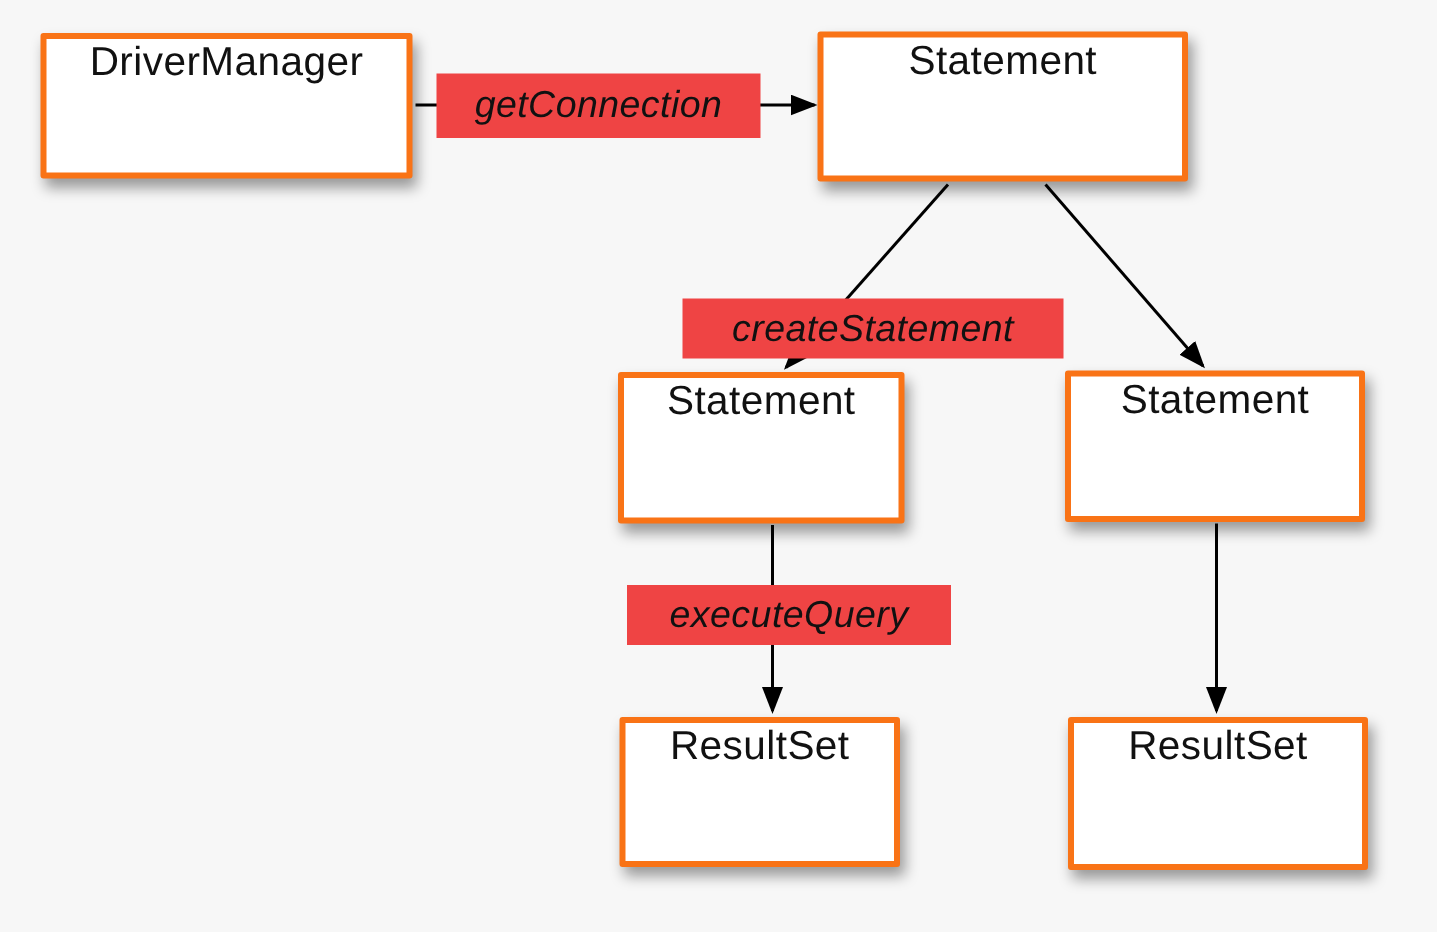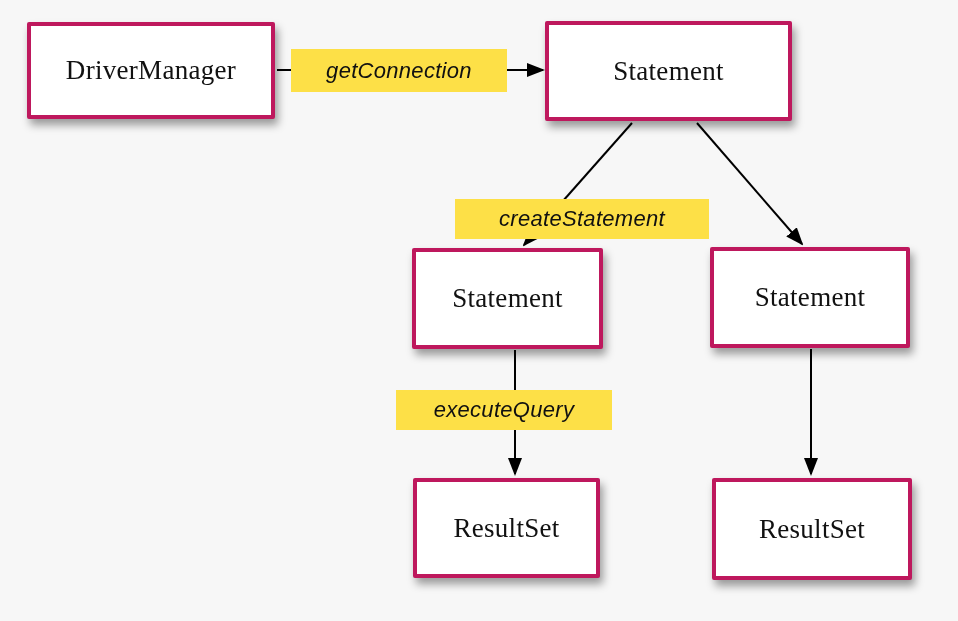--- a/index.html
+++ b/index.html
@@ -18,55 +18,53 @@
   .edges-layer {
     position: absolute;
     left: 0;
     top: 0;
     z-index: 1;
   }
   .node {
     position: absolute;
     box-sizing: border-box;
     background: #ffffff;
-    border: 4px solid #be185d;
+    border: 4px solid #f97316;
     border-radius: 2px;
     box-shadow: 3px 6px 9px rgba(0, 0, 0, 0.38);
     display: flex;
-    align-items: center;
     justify-content: center;
     color: #111111;
     font-size: 27px;
     letter-spacing: 0.3px;
     z-index: 3;
-    font-family: Liberation Serif, serif;
   }
   .node-drivermanager { left: 27px;  top: 22px;  width: 248px; height: 97px;  }
   .node-connection    { left: 545px; top: 21px;  width: 247px; height: 100px; }
   .node-statement-l   { left: 412px; top: 248px; width: 191px; height: 101px; }
   .node-statement-r   { left: 710px; top: 247px; width: 200px; height: 101px; }
   .node-resultset-l   { left: 413px; top: 478px; width: 187px; height: 100px; }
   .node-resultset-r   { left: 712px; top: 478px; width: 200px; height: 102px; }
 
   .edge-label {
     position: absolute;
-    background: #fde047;
+    background: #ef4444;
     color: #111111;
     font-style: italic;
-    font-size: 22px;
+    font-size: 25px;
     letter-spacing: 0.3px;
     display: flex;
     align-items: center;
     justify-content: center;
     z-index: 2;
     white-space: nowrap;
   }
   .label-getconnection   { left: 291px; top: 49px;  width: 216px; height: 43px; }
   .label-createstatement { left: 455px; top: 155px; width: 254px; height: 40px; margin-top: 44px; }
-  .label-executequery    { left: 396px; top: 390px; width: 216px; height: 40px; }
+  .label-executequery    { left: 418px; top: 390px; width: 216px; height: 40px; }
 </style>
 </head>
 <body>
 
 <div class="canvas">
 
   <svg class="edges-layer" width="958" height="621" viewBox="0 0 958 621">
     <defs>
       <marker id="arrowhead" markerUnits="userSpaceOnUse" markerWidth="18" markerHeight="14" refX="16" refY="7" orient="auto">
         <path d="M0,0 L18,7 L0,14 Z" fill="#000000"></path>

